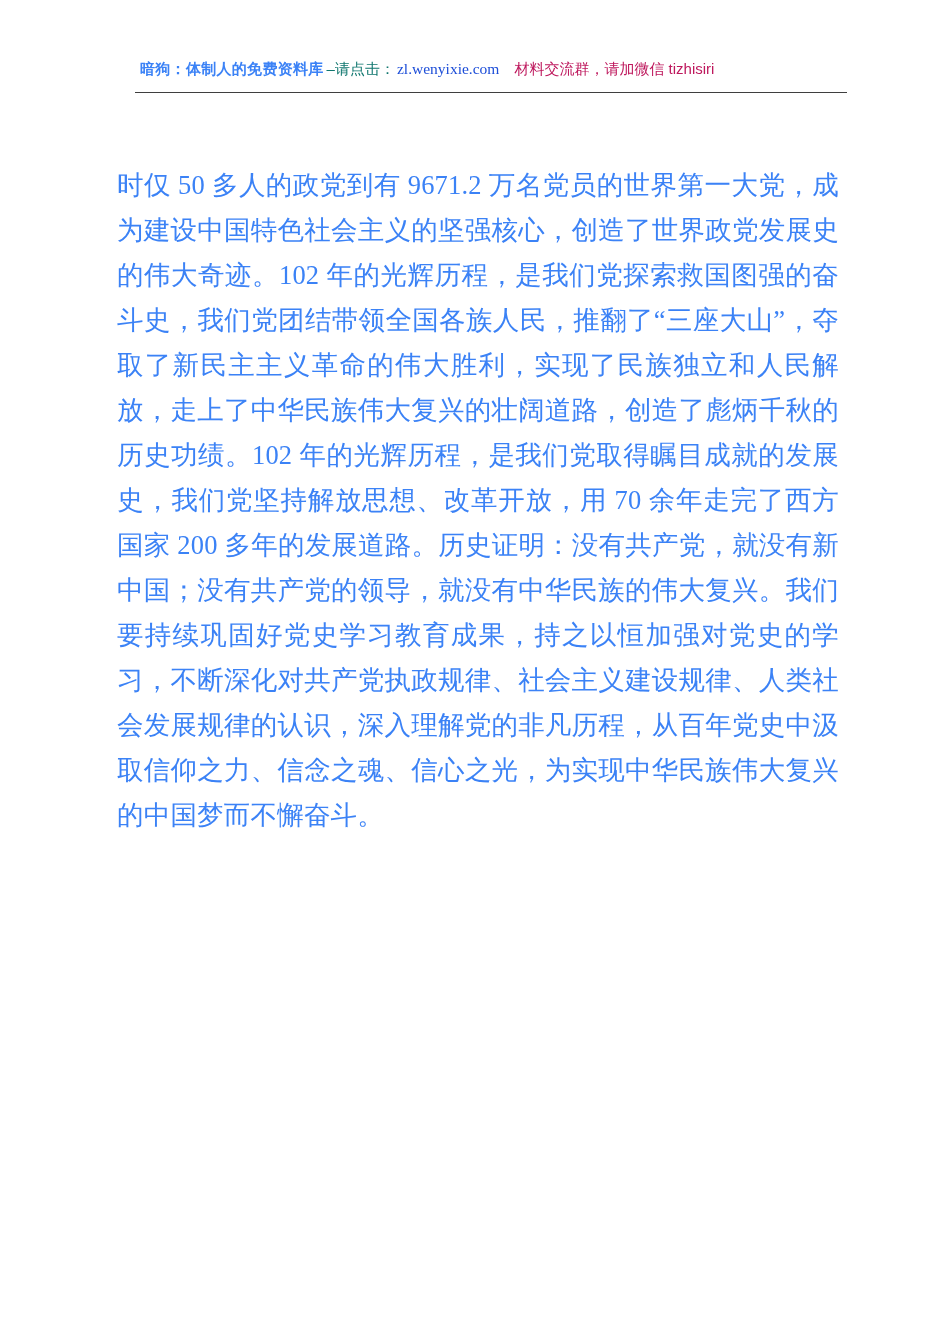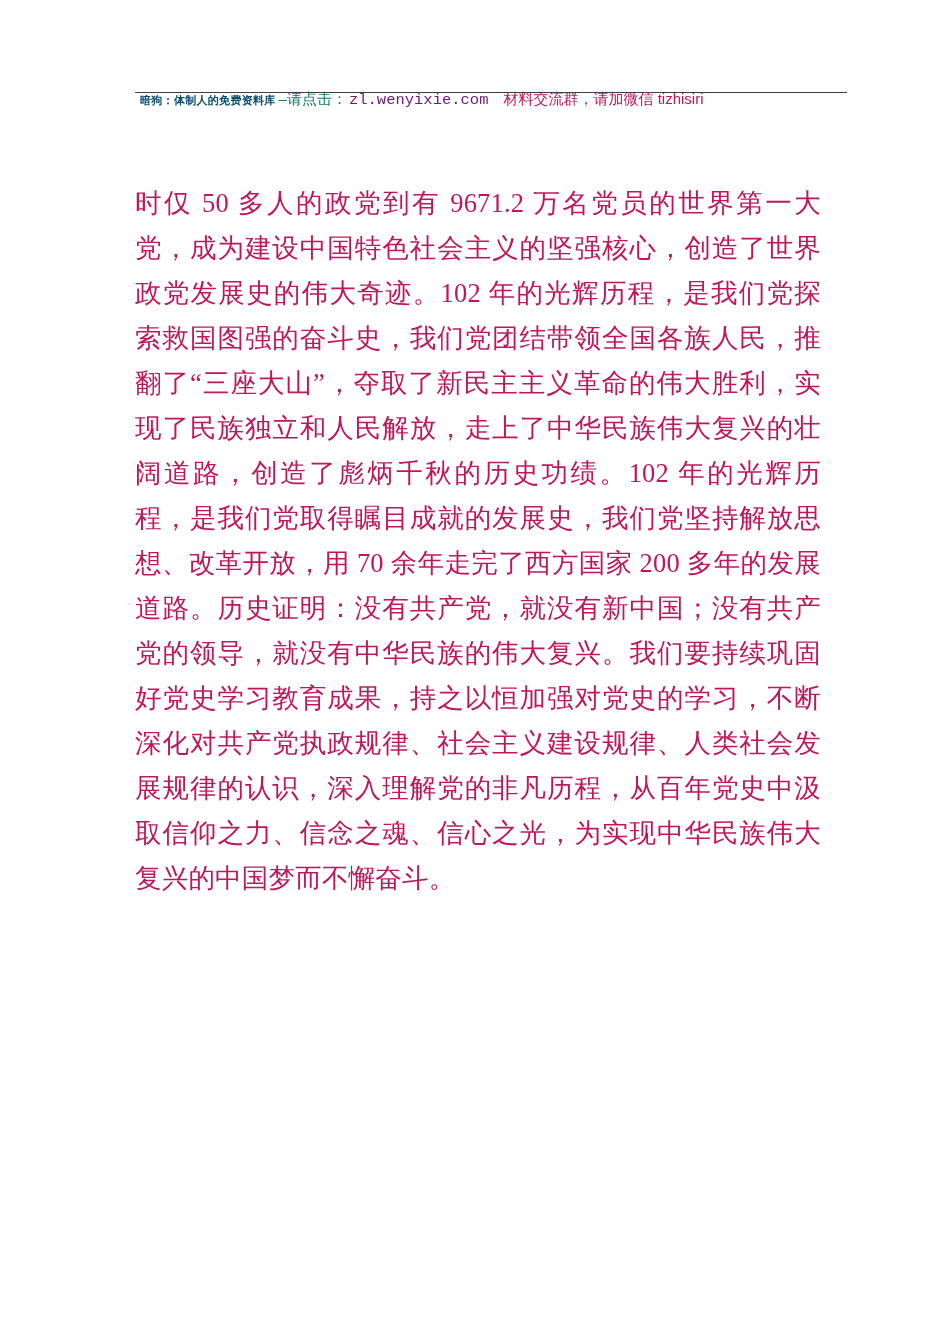--- a/index.html
+++ b/index.html
@@ -36,41 +36,40 @@
     display: flex;
     align-items: baseline;
     justify-content: flex-start;
     white-space: nowrap;
     font-size: 16.5px;
     line-height: 22px;
     padding-left: 40px;
   }
 
   .hdr-brand {
-    color: #0c4a6e;
+    color: #3b82f6;
     font-weight: bold;
     font-family: Liberation Sans, sans-serif;
     letter-spacing: 0.3px;
-    font-size: 11px;
+    font-size: 15px;
   }
 
   .hdr-click {
     color: #0f766e;
     font-family: "Liberation Sans", "DejaVu Sans", sans-serif;
     font-size: 15px;
     margin-left: 3px;
   }
 
   .hdr-link {
-    color: #701a75;
-    font-family: Liberation Mono, monospace;
+    color: #1d4ed8;
+    font-family: Liberation Serif, serif;
     font-size: 15.5px;
     text-decoration: none;
     margin-left: 2px;
-    margin-top: 31px;
   }
 
   .hdr-note {
     color: #be185d;
     font-family: "Liberation Sans", "DejaVu Sans", sans-serif;
     font-size: 15px;
     margin-left: 15px;
   }
 
   .header-rule {
@@ -84,25 +83,25 @@
 
   
   .body-block {
     position: absolute;
     left: 117px;
     top: 163px;
     width: 722px;
   }
 
   .para {
-    margin: 18px;
+    margin: 0;
     font-family: "Liberation Serif", "DejaVu Serif", serif;
     font-size: 26.5px;
     line-height: 45px;
-    color: #be185d;
+    color: #3b82f6;
     text-align: justify;
     text-justify: inter-character;
     letter-spacing: 0.2px;
     word-break: break-all;
     text-align-last: left;
   }
 
   .para.indent {
     text-indent: 2em;
   }

